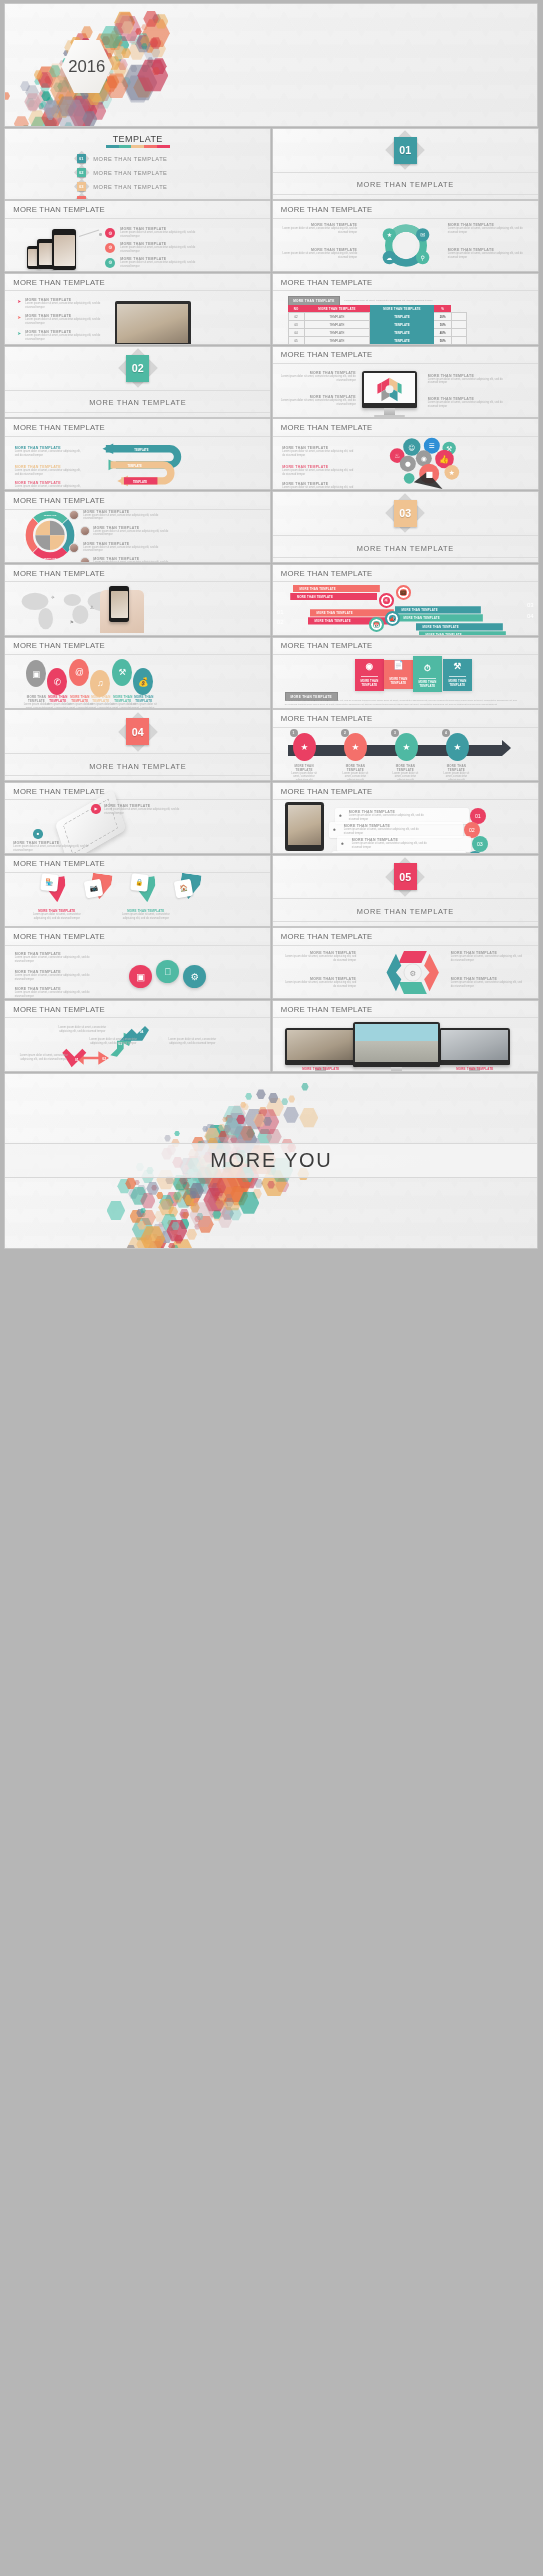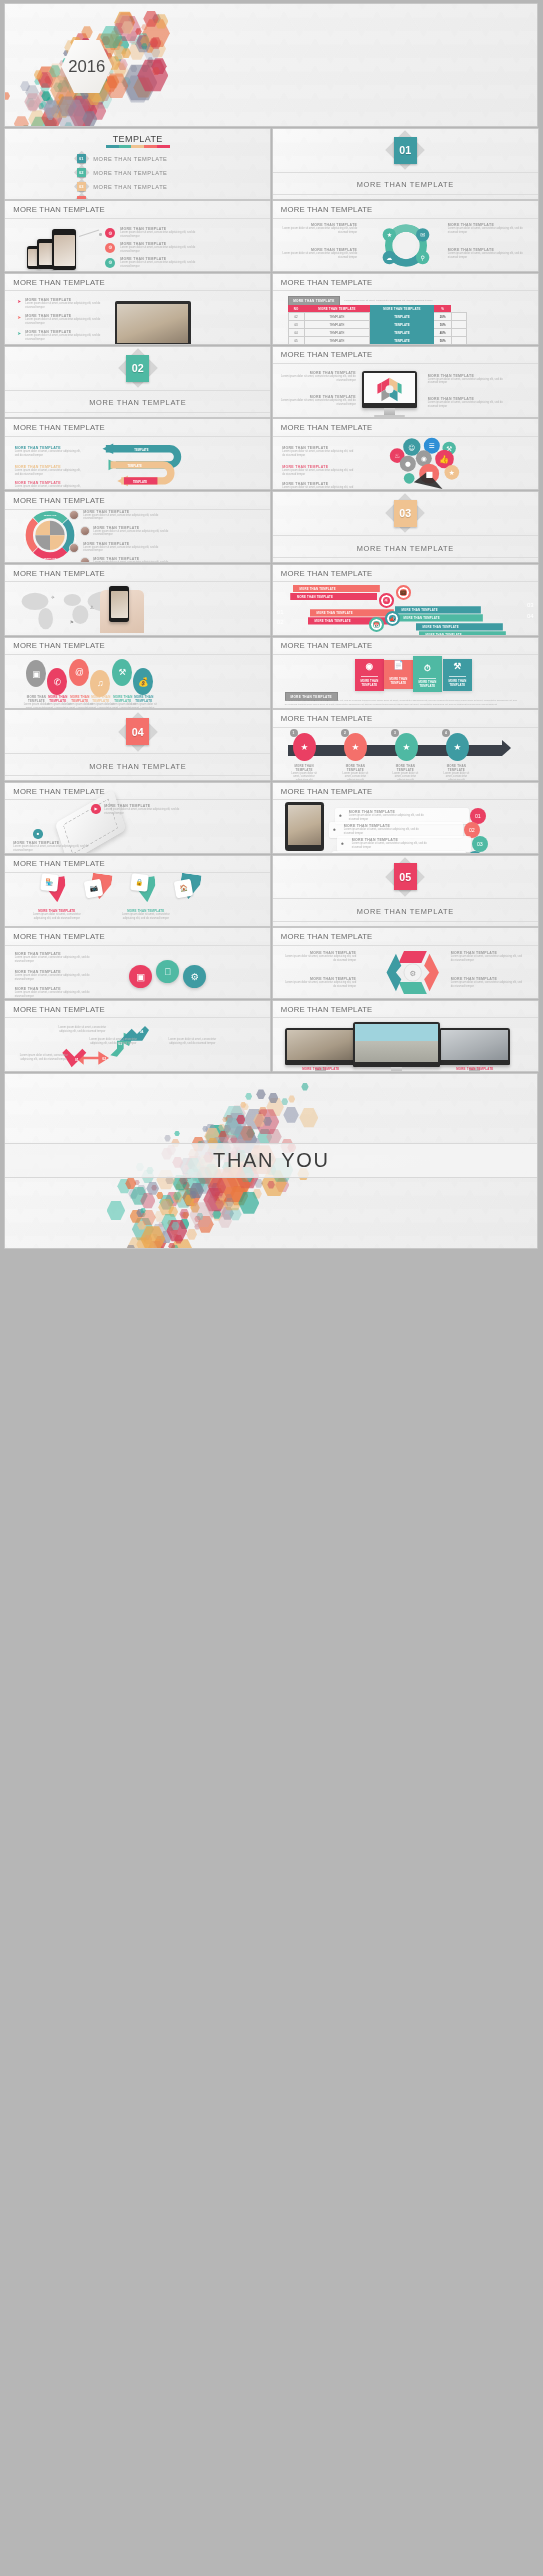--- a/index.html
+++ b/index.html
@@ -1441,19 +1441,19 @@
           <i style="left:57px;top:138px;width:21px;height:22px;background:#c93f5a;opacity:0.74"></i>
           <i style="left:80px;top:109px;width:7.6px;height:8px;background:#7a7f96;opacity:0.74"></i>
           <i style="left:80px;top:101px;width:14.7px;height:15.6px;background:#7a7f96;opacity:0.74"></i>
           <i style="left:129px;top:110px;width:21px;height:22.5px;background:#19a58c;opacity:0.62"></i>
           <i style="left:154px;top:35px;width:8.7px;height:9.2px;background:#7a7f96;opacity:0.56"></i>
           <i style="left:70px;top:94px;width:8.5px;height:9px;background:#c93f5a;opacity:0.40"></i>
           <i style="left:62px;top:140px;width:8.2px;height:8.7px;background:#6fc9bf;opacity:0.57"></i>
           <i style="left:135px;top:91px;width:7.6px;height:8px;background:#d2a0a8;opacity:0.32"></i>
         </div>
       <div class="band">
-        <span>THAN YOU</span>
+        <span>MORE YOU</span>
       </div>
     </div>
   </div>
 
 </div>
 
 
 </body></html>

